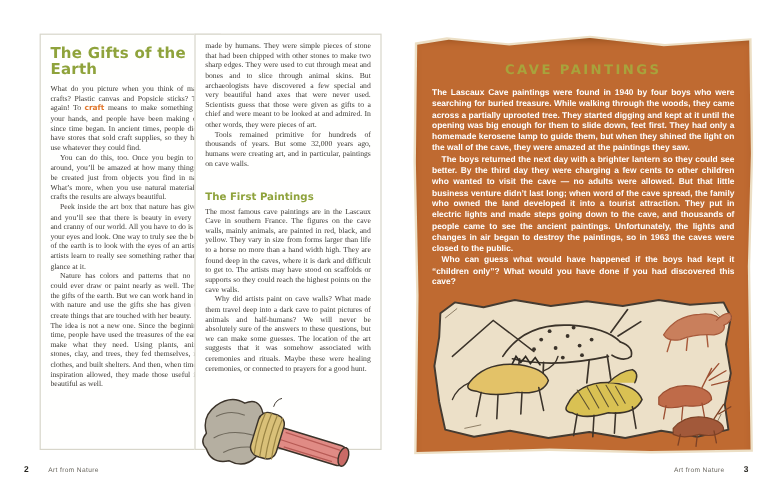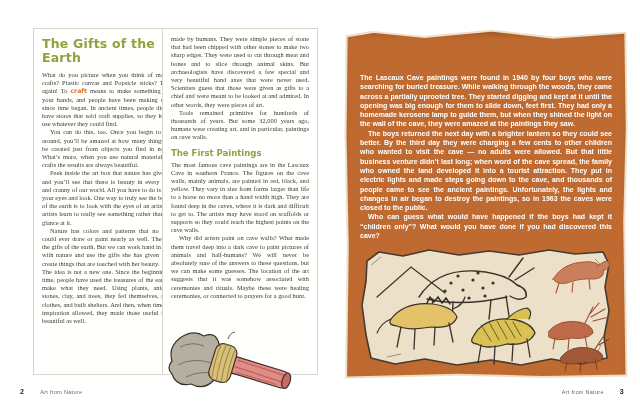--- a/index.html
+++ b/index.html
@@ -21,21 +21,21 @@
     letter-spacing:0.2px;
   }
   .body-p{
     font-size:6.4px;line-height:8.2px;color:#3d3a35;
     text-align:justify;margin:0;
   }
   .body-p.ind{text-indent:8px;}
   .craft-word{color:#e0762b;font-weight:bold;font-family:"DejaVu Sans",sans-serif;font-size:6.2px;}
   .subhead{
     font-family:"DejaVu Sans", sans-serif;font-weight:bold;
-    font-size:8.5px;line-height:10px;margin:6px 0 3px 0;
+    font-size:8.5px;line-height:10px;margin:18px 0 3px 0;
   }
   .subhead.ax{color:#d9974c;}
   .subhead.paint{color:#8fa33c;}
   
   .footer{
     position:absolute;top:388px;font-family:"Liberation Sans", sans-serif;
     font-size:5.5px;color:#6a675f;letter-spacing:0.3px;
   }
   .footer .pnum{font-weight:bold;font-size:7px;color:#26241f;}
   .footer-left{left:20px;}
@@ -106,20 +106,21 @@
     <g transform="rotate(17 60 36)">
       <rect x="46" y="18" width="22" height="38" rx="8" fill="#d9c078"></rect>
       <path d="M50,19 Q48,37 51,55 M55,18 Q53,37 56,56 M60,18 Q58,37 61,56 M65,19 Q63,37 66,55" fill="none" stroke="#9a8444" stroke-width="1"></path>
     </g>
     <path d="M62,12 Q64,6 69,5" fill="none" stroke="#3b332a" stroke-width="0.8"></path>
   </g>
 </svg>
 
 <div class="rp-outer">
   <div class="rp-inner">
+    <h2 class="cave-title">CAVE PAINTINGS</h2>
     <div class="cave-text">
       <p>The Lascaux Cave paintings were found in 1940 by four boys who were searching for buried treasure. While walking through the woods, they came across a partially uprooted tree. They started digging and kept at it until the opening was big enough for them to slide down, feet first. They had only a homemade kerosene lamp to guide them, but when they shined the light on the wall of the cave, they were amazed at the paintings they saw.</p>
       <p class="ind">The boys returned the next day with a brighter lantern so they could see better. By the third day they were charging a few cents to other children who wanted to visit the cave — no adults were allowed. But that little business venture didn’t last long; when word of the cave spread, the family who owned the land developed it into a tourist attraction. They put in electric lights and made steps going down to the cave, and thousands of people came to see the ancient paintings. Unfortunately, the lights and changes in air began to destroy the paintings, so in 1963 the caves were closed to the public.</p>
       <p class="ind">Who can guess what would have happened if the boys had kept it “children only”? What would you have done if you had discovered this cave?</p>
     </div>
 
     <svg class="cave-art" width="258" height="128" viewBox="0 0 258 128">
 
       <path d="M10,16 L22,7 L46,11 L72,5 L102,10 L132,6 L162,10 L192,5 L218,9 L246,7 L252,19 L248,42 L252,66 L247,92 L250,113 L224,119 L194,114 L164,120 L134,115 L100,120 L68,114 L38,119 L14,113 L9,90 L5,60 L9,36 Z" fill="#ece0c8" stroke="#45false3b31" stroke-width="0"></path>
       <path d="M10,16 L22,7 L46,11 L72,5 L102,10 L132,6 L162,10 L192,5 L218,9 L246,7 L252,19 L248,42 L252,66 L247,92 L250,113 L224,119 L194,114 L164,120 L134,115 L100,120 L68,114 L38,119 L14,113 L9,90 L5,60 L9,36 Z" fill="none" stroke="#453b31" stroke-width="1.6" stroke-linejoin="round"></path>

